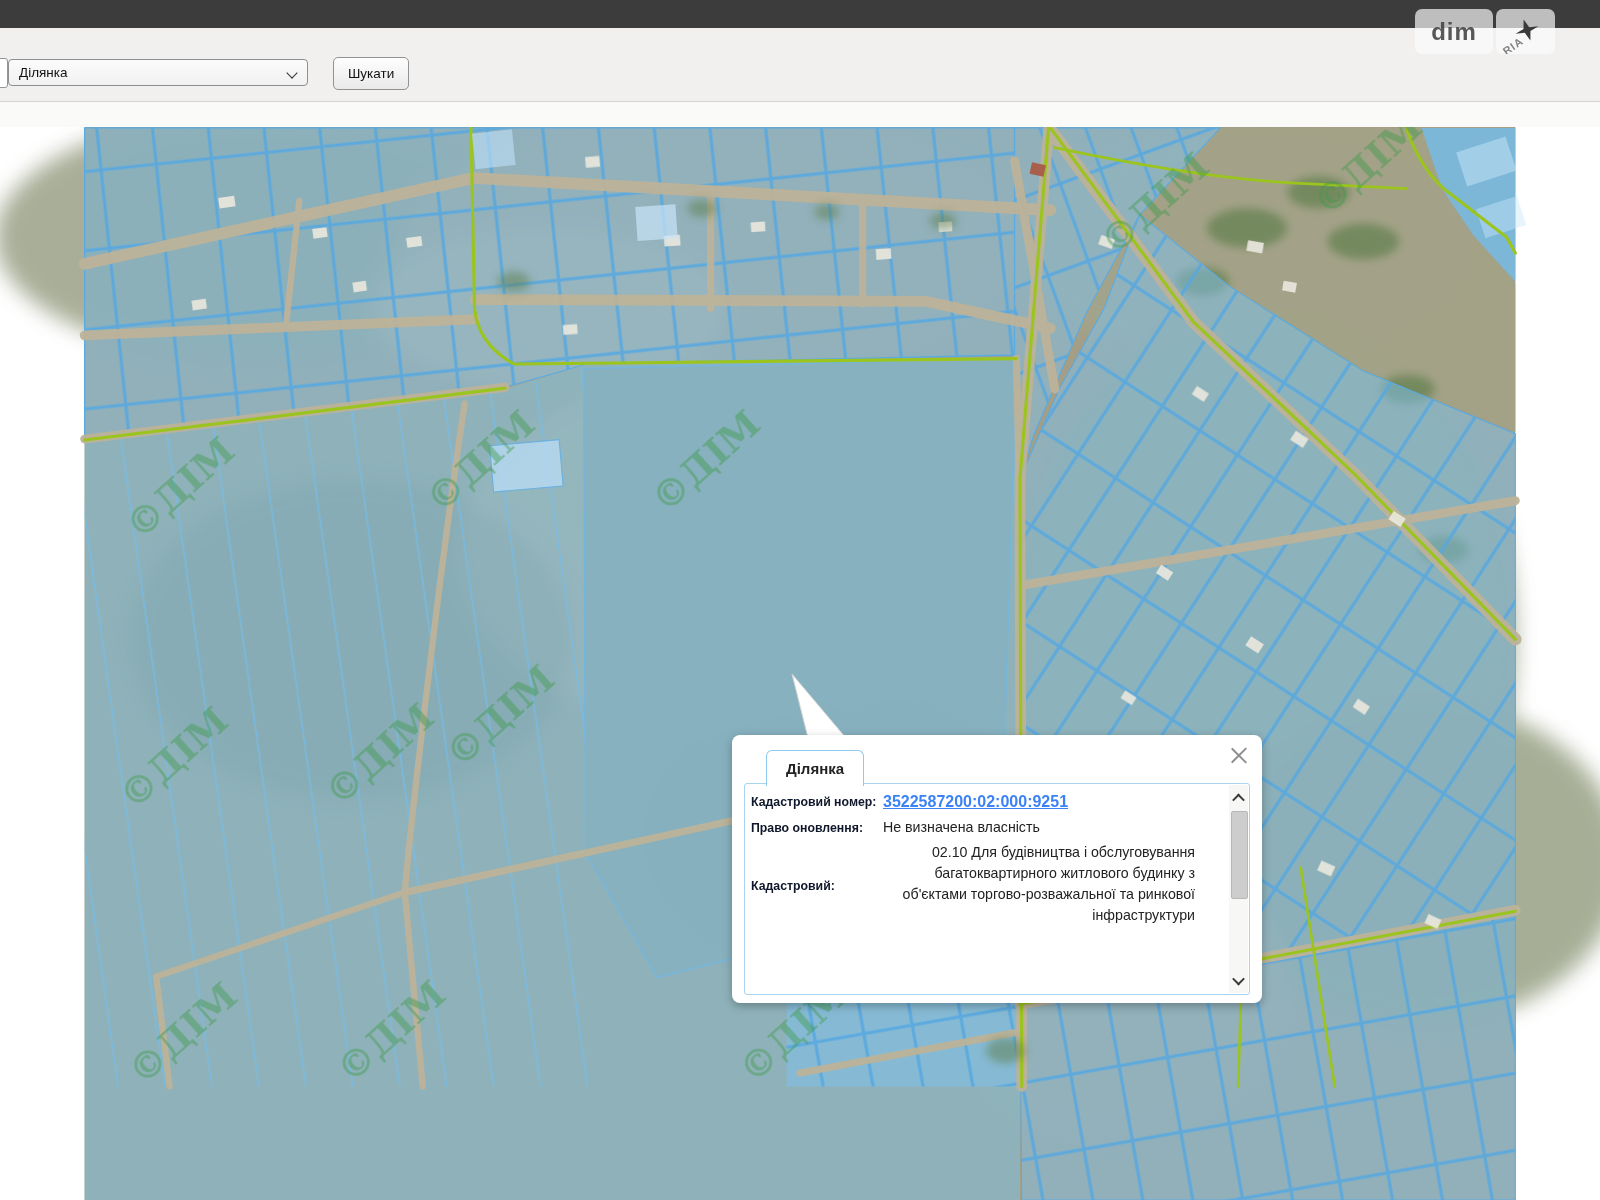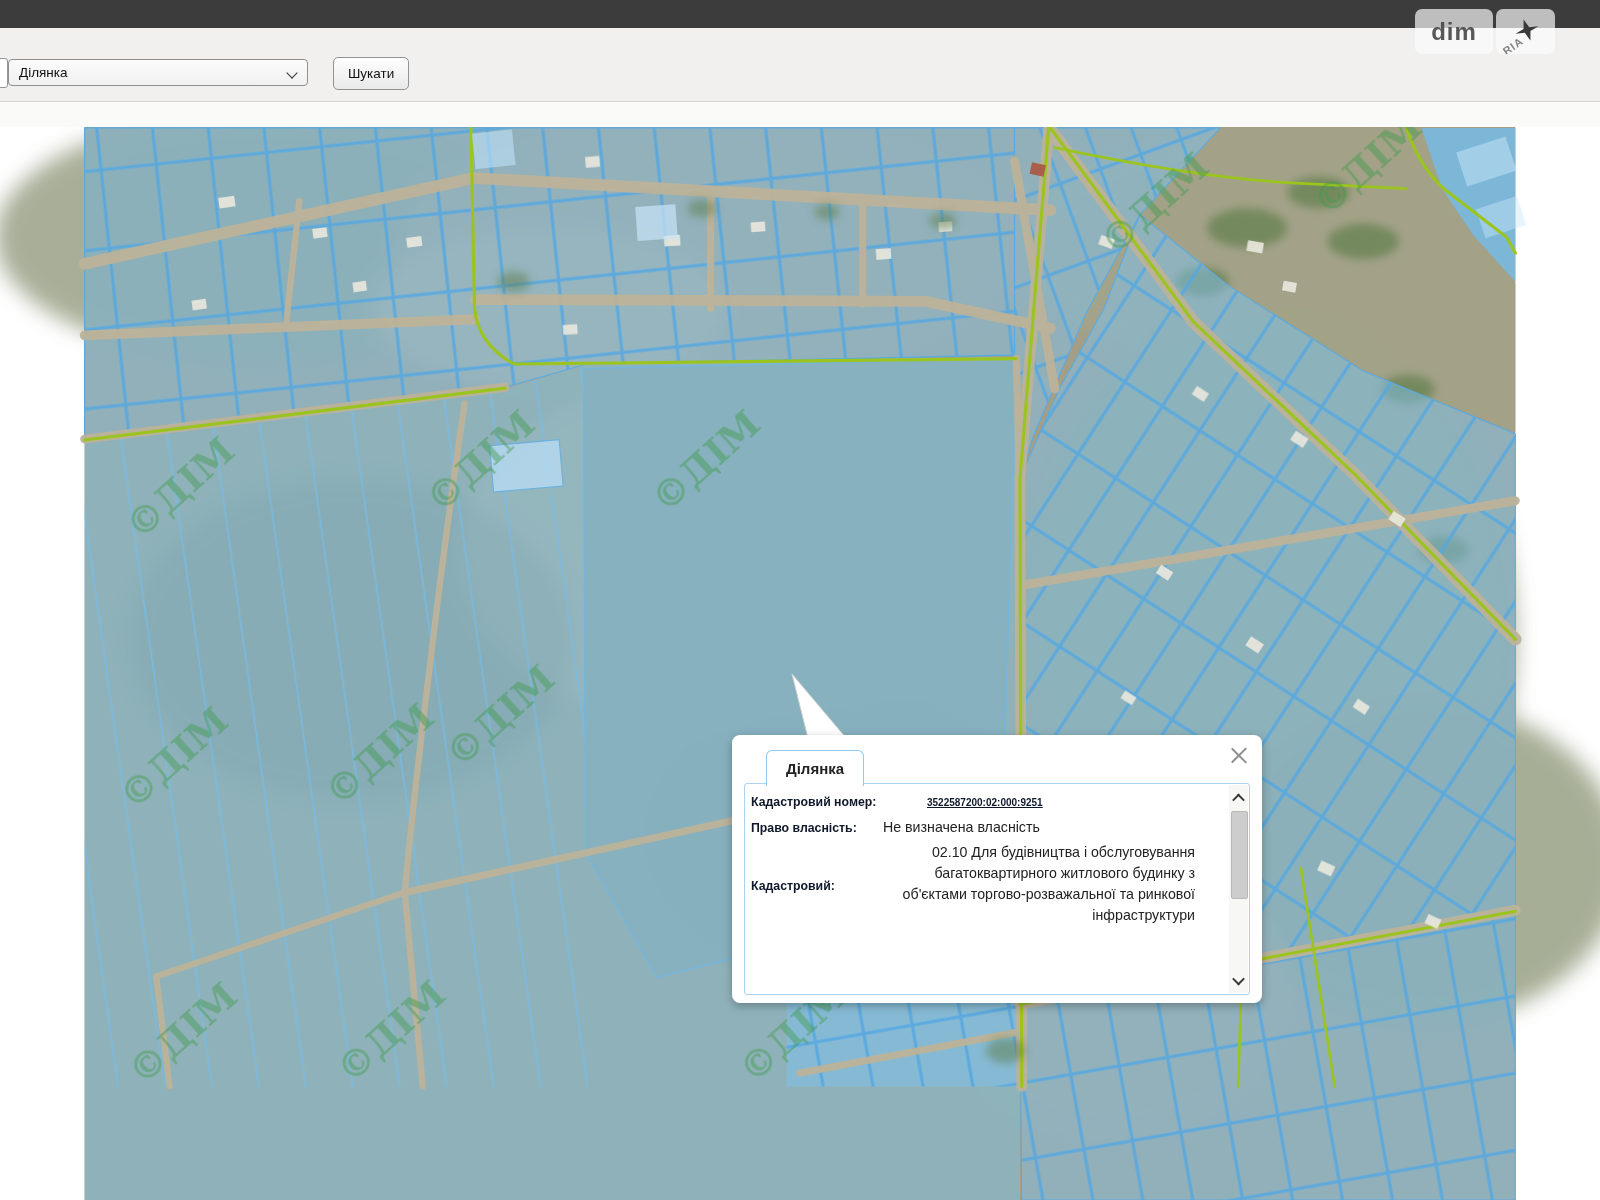--- a/index.html
+++ b/index.html
@@ -38,21 +38,21 @@
   .close i{position:absolute;left:8px;top:0;width:2.4px;height:21px;background:#8f8f8f;border-radius:1px;}
   .close i.a{transform:rotate(45deg);} .close i.b{transform:rotate(-45deg);}
   .ptab{position:absolute;left:34px;top:15px;height:35px;padding:0 19px;background:#fff;border:1px solid #8ecaf0;
         border-bottom:none;border-radius:6px 6px 0 0;display:flex;align-items:center;font-size:15px;font-weight:bold;color:#222;z-index:3;}
   .pcontent{position:absolute;left:12px;top:48px;width:506px;height:212px;background:#fff;border:1px solid #a9d3ee;
             border-radius:3px;box-sizing:border-box;overflow:hidden;padding:5px 24px 0 6px;z-index:2;}
   .row{display:grid;grid-template-columns:132px 1fr;padding:2px 0;}
   .lbl{font-weight:bold;font-size:12.3px;color:#0f172a;padding-top:4px;white-space:nowrap;}
   .val{font-size:14.2px;color:#222;line-height:21px;}
   .val.wrapped{max-width:312px;text-align:right;}
-  .val a{color:#0f172a;font-weight:bold;font-size:10px;text-decoration:underline;margin-left:44px;}
+  .val a{color:#3b82f6;font-weight:bold;font-size:16px;text-decoration:underline;}
   
   .sb{position:absolute;right:1px;top:1px;bottom:1px;width:19px;background:#f7f7f6;border-radius:0 2px 2px 0;}
   .sb .sbtn{position:absolute;left:0;width:19px;height:22px;display:flex;align-items:center;justify-content:center;}
   .sb .up{top:2px;} .sb .down{bottom:2px;}
   .sb .ch{width:7px;height:7px;border-right:2px solid #3a3a3a;border-bottom:2px solid #3a3a3a;}
   .sb .up .ch{transform:rotate(-135deg) translate(-1px,-1px);}
   .sb .down .ch{transform:rotate(45deg) translate(-1px,-1px);}
   .sb .thumb{position:absolute;left:2px;top:26px;width:15px;height:86px;background:#cdcdcd;border:1px solid #b8b8b8;border-radius:2px;}
 </style>
 </head>
@@ -257,21 +257,21 @@
       </div>
     <div class="ptab">
       <span>Ділянка</span>
     </div>
     <div class="pcontent">
       <div class="row">
         <div class="lbl">Кадастровий номер:</div>
         <div class="val"><a href="#">3522587200:02:000:9251</a></div>
       </div>
       <div class="row">
-        <div class="lbl">Право власність:</div>
+        <div class="lbl">Право оновлення:</div>
         <div class="val">Не визначена власність</div>
       </div>
       <div class="row">
         <div class="lbl" style="align-self:center;">Кадастровий:</div>
         <div class="val wrapped">02.10 Для будівництва і обслуговування багатоквартирного житлового будинку з об'єктами торгово-розважальної та ринкової інфраструктури</div>
       </div>
       <div class="sb">
         <div class="sbtn up">
             <i class="ch"></i>
           </div>

